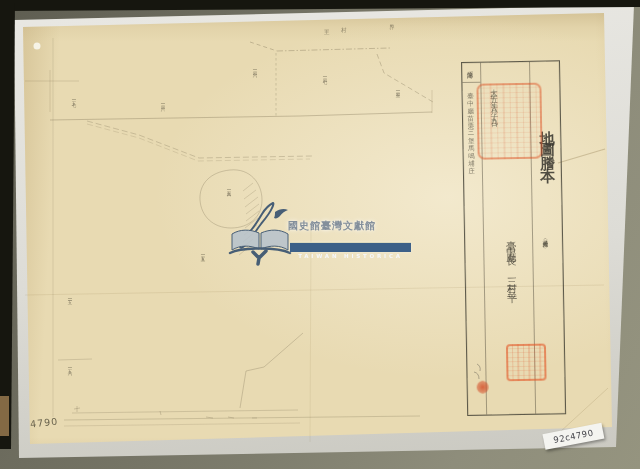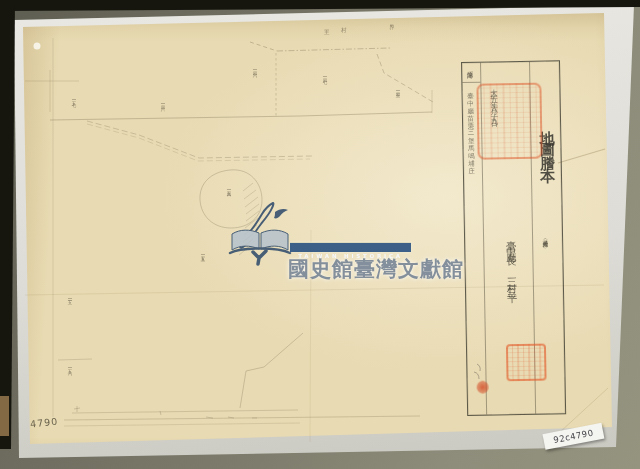--- a/index.html
+++ b/index.html
@@ -57,22 +57,22 @@
     background:repeating-linear-gradient(90deg,transparent 0 5px,rgba(215,80,40,.13) 5px 6.5px),
                repeating-linear-gradient(0deg,transparent 0 4px,rgba(215,80,40,.10) 4px 5px);}
   #seal-name{left:39px;top:282px;width:36px;height:33px;border:2.6px solid rgba(228,96,48,.65);border-radius:4px;
     background:repeating-linear-gradient(90deg,transparent 0 4px,rgba(220,85,42,.20) 4px 5.5px),
                repeating-linear-gradient(0deg,transparent 0 3.5px,rgba(220,85,42,.14) 3.5px 4.5px);}
   #seal-round{left:9px;top:318px;width:12px;height:13px;border-radius:50%;
     background:radial-gradient(circle,rgba(210,70,32,.8),rgba(210,70,32,.45) 68%,rgba(210,70,32,0) 76%);}
   
   #watermark{left:228px;top:202px;width:200px;height:64px;}
   #wm-org{position:absolute;left:60px;top:17px;font-family:Liberation Serif, serif;
-    font-size:21px;font-weight:700;letter-spacing:1px;color:rgba(124,137,151,.95);
-    text-shadow:0 0 5px rgba(255,255,255,.75),0 0 2px rgba(255,255,255,.5);white-space:nowrap;margin-top:36px;}
+    font-size:10px;font-weight:700;letter-spacing:1px;color:rgba(124,137,151,.95);
+    text-shadow:0 0 5px rgba(255,255,255,.75),0 0 2px rgba(255,255,255,.5);white-space:nowrap;}
   #wm-bar{position:absolute;left:62px;top:40px;width:121px;height:9px;background:#3c6088;
     border-top:1.2px solid rgba(238,232,196,.9);box-shadow:0 0 3px rgba(255,255,255,.4);
     text-align:center;}
   #wm-bar span{font-size:5.5px;font-weight:700;letter-spacing:2.8px;color:#f5f7fa;line-height:9px;}
   
   #label-slip{left:544px;top:434px;width:60px;height:16px;background:#f4f4f0;
     transform:rotate(-11deg);transform-origin:left center;
     box-shadow:1px 2px 3px rgba(0,0,0,.35);
     text-align:center;font-size:8.5px;color:#46464c;line-height:16px;letter-spacing:.5px;}
   #pencil-number{left:30px;top:417px;font-size:9.5px;color:rgba(92,86,66,.9);

